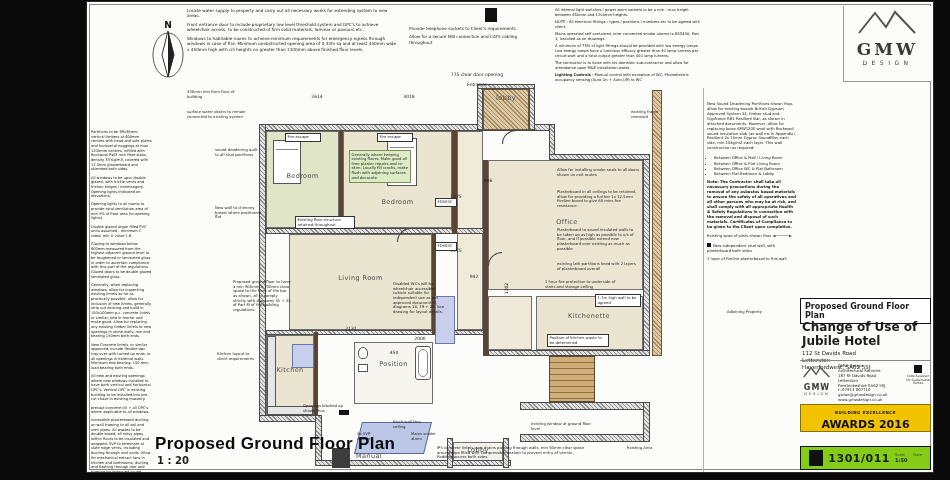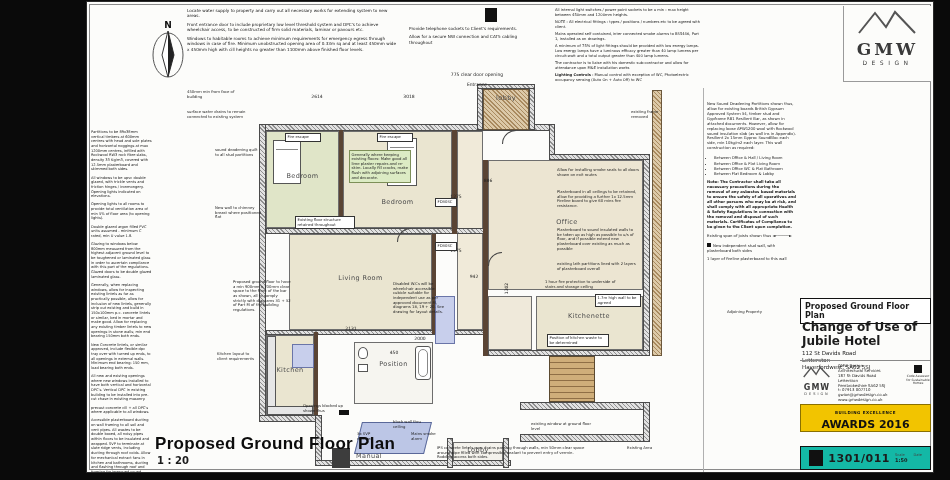--- a/index.html
+++ b/index.html
@@ -57,21 +57,21 @@
   .codeblk{flex:0 0 26px}
   .codeblk .csq{width:8px;height:8px;background:#111;margin:1px auto 2px auto}
   .codeblk .ctx{font-size:3.1px;text-align:center;line-height:1.2;color:#333}
   .awards{top:402px;display:flex;gap:4px}
   .labc{width:56px;height:38px;background:#fff;border:1px solid #333;text-align:center;padding-top:5px}
   .labcname{font-size:11px;font-weight:bold;color:#15154d;letter-spacing:1px}
   .labcsub{font-size:3.3px;color:#333;margin-top:1px}
   .ribbon{flex:1;background:#f2c400;border:1px solid #8a7000;text-align:center;padding-top:5px}
   .ribbontxt{font-size:4px;font-weight:bold;color:#111;letter-spacing:.5px}
   .ribbonyear{font-size:11px;font-weight:bold;color:#111;margin-top:3px}
-  .numrow{top:444px;border:1.5px solid #111;height:24px;display:flex;align-items:center;background:#14b8a6;padding:0 8px;gap:5px}
+  .numrow{top:444px;border:1.5px solid #111;height:24px;display:flex;align-items:center;background:#84cc16;padding:0 8px;gap:5px}
   .sheetsq{width:16px;height:16px;background:#111}
   .dwgno{font-size:11px;font-weight:bold;letter-spacing:.5px}
   .sd{margin-left:auto;display:flex;gap:6px;text-align:left}
   .sd .lbl{font-size:3.6px;color:#444}
   .sd .val{font-size:5px;font-weight:bold}
   .bigtitle{position:absolute;left:68px;top:432px;font-size:17px;font-weight:bold;color:#0c0c0c;letter-spacing:.3px;font-family:"Liberation Sans",sans-serif}
   .bigscale{position:absolute;left:70px;top:453px;font-size:10px;font-weight:bold}
 </style>
 </head>
 <body>

